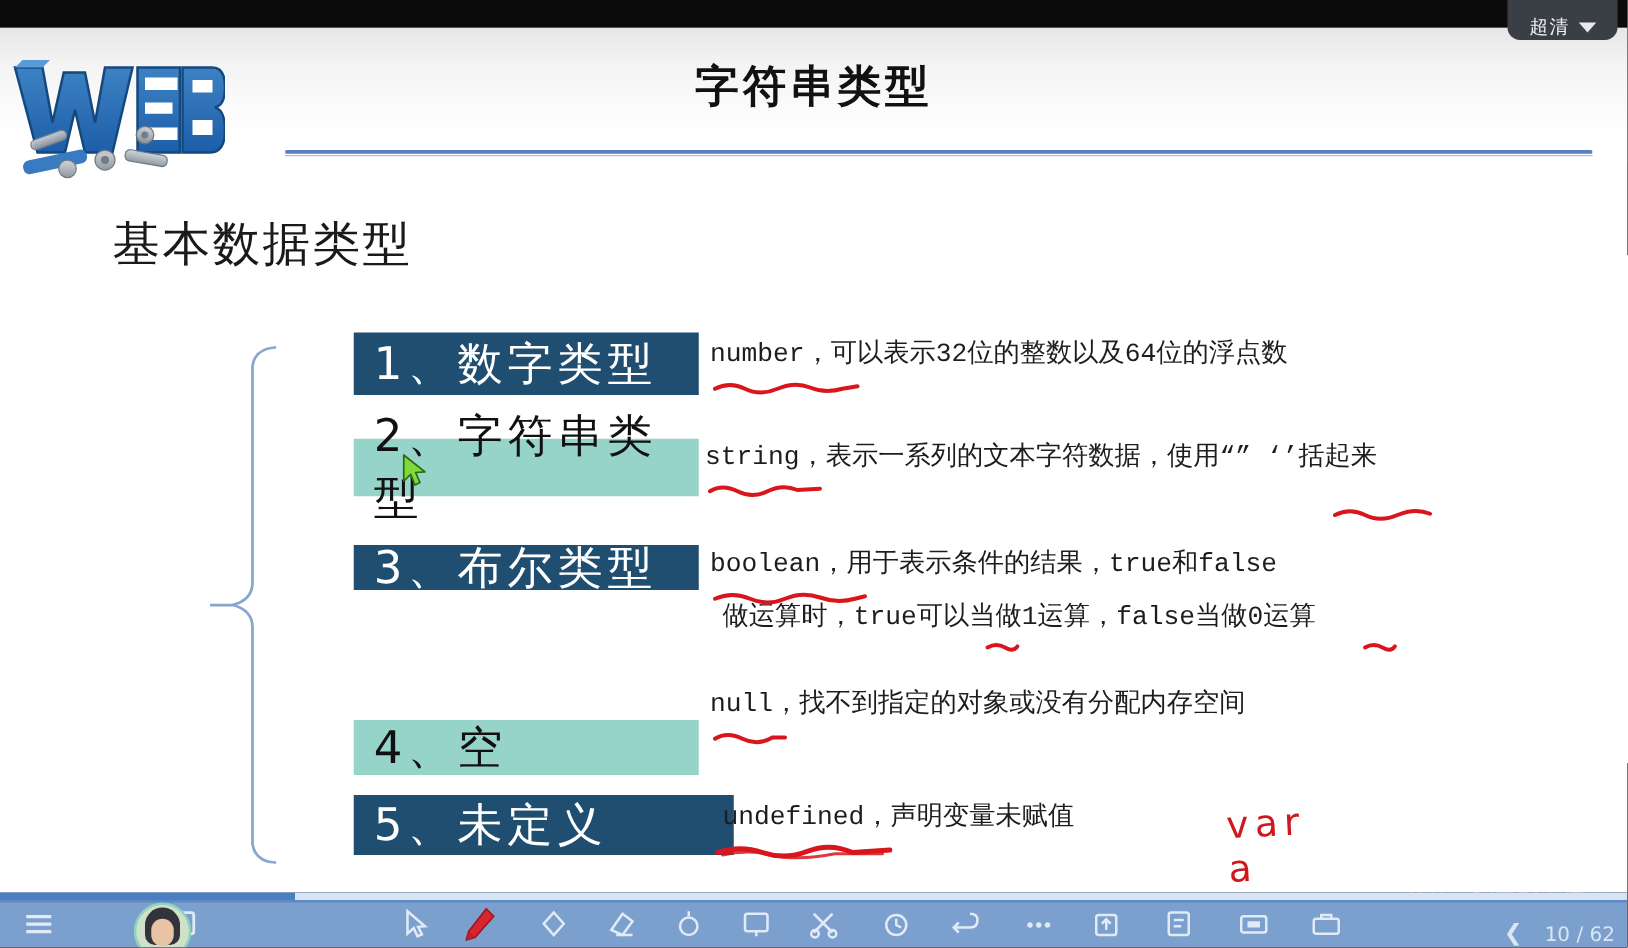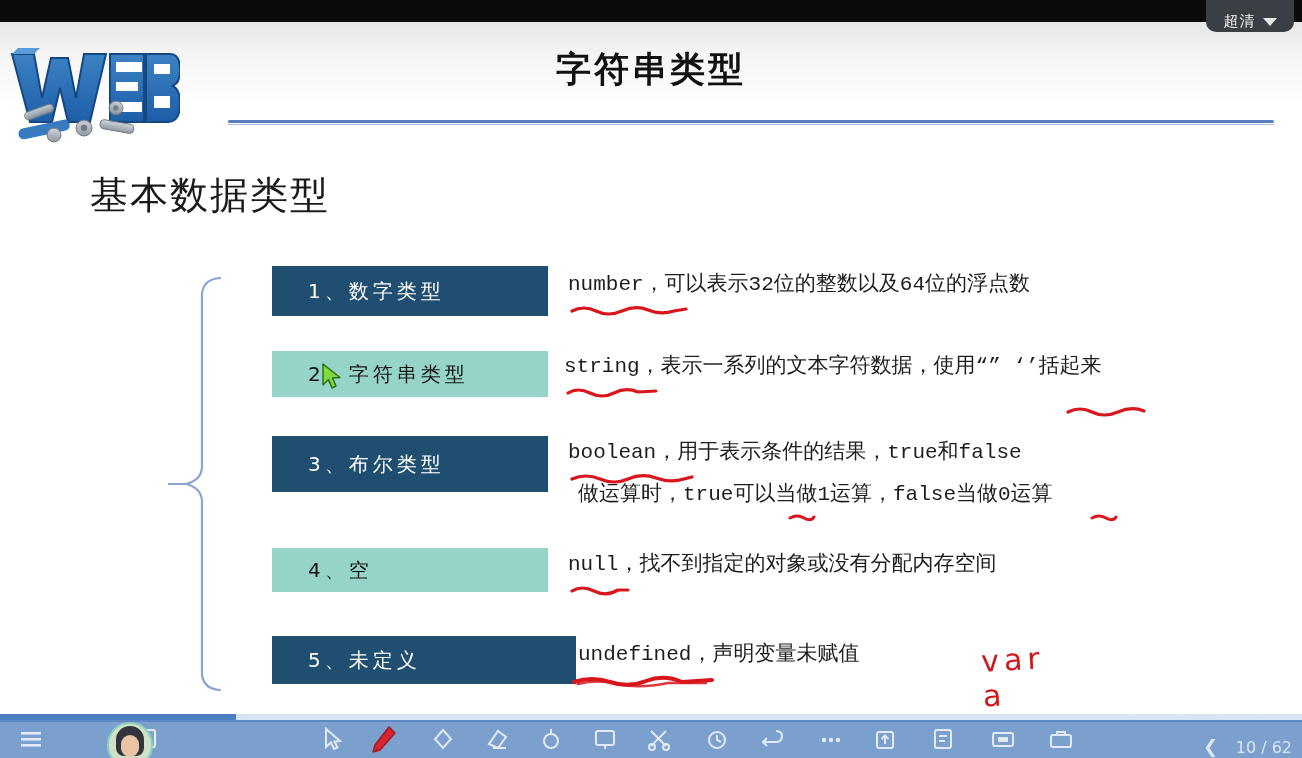--- a/index.html
+++ b/index.html
@@ -59,24 +59,24 @@
     font-family:"DejaVu Sans","Liberation Sans",sans-serif;
   }
 
   
   .brace{position:absolute;left:168px;top:252px;width:60px;height:420px;}
 
   
   .rows{position:absolute;left:0;top:0;width:1302px;height:692px;}
   .row{position:absolute;left:272px;}
   .tag{
-    position:absolute;left:0;top:0;
+    position:absolute;left:11px;top:0;
     display:flex;align-items:center;
-    box-sizing:border-box;padding-left:36px;
-    font-size:20px;letter-spacing:4px;
+    box-sizing:border-box;padding-left:16px;
+    font-size:36px;letter-spacing:4px;
     font-family:"DejaVu Sans","Liberation Sans",sans-serif;
   }
   .tag.dark{background:#1f4e70;color:#ffffff;}
   .tag.teal{background:#96d4ca;color:#111111;}
   .desc{
     position:absolute;
     font-size:21px;color:#1d1d1d;white-space:nowrap;line-height:1.42;
     font-family:Liberation Mono, monospace;
   }
 
@@ -207,42 +207,42 @@
             </svg>
         </div>
         <div class="squiggle" style="left:794px;top:54px;">
           <svg width="86" height="12" viewBox="0 0 86 12">
               <path d="M2 7 Q14 1 26 7 T52 7 T78 6" fill="none" stroke="#d8161c" stroke-width="3.2" stroke-linecap="round"></path>
             </svg>
         </div>
       </div>
 
       <div class="row" style="top:414px;">
-        <div class="tag dark" style="width:276px;height:56px;">3、布尔类型</div>
+        <div class="tag dark" style="width:276px;height:36px;">3、布尔类型</div>
         <div class="desc" style="left:296px;top:2px;">boolean，用于表示条件的结果，true和false</div>
         <div class="desc" style="left:306px;top:44px;text-align:center;">做运算时，true可以当做1运算，false当做0运算</div>
         <div class="squiggle" style="left:298px;top:36px;">
           <svg width="124" height="12" viewBox="0 0 124 12">
               <path d="M2 7 Q16 1 30 7 T58 7 T86 6 T114 7 L122 5" fill="none" stroke="#d8161c" stroke-width="3.2" stroke-linecap="round"></path>
             </svg>
         </div>
         <div class="squiggle" style="left:516px;top:76px;">
           <svg width="28" height="10" viewBox="0 0 28 10">
               <path d="M2 6 Q9 2 16 6 T26 5" fill="none" stroke="#d8161c" stroke-width="3" stroke-linecap="round"></path>
             </svg>
         </div>
         <div class="squiggle" style="left:818px;top:76px;">
           <svg width="28" height="10" viewBox="0 0 28 10">
               <path d="M2 6 Q9 2 16 6 T26 5" fill="none" stroke="#d8161c" stroke-width="3" stroke-linecap="round"></path>
             </svg>
         </div>
       </div>
 
       <div class="row" style="top:526px;">
-        <div class="tag teal" style="width:276px;height:44px;">4、空</div>
+        <div class="tag teal" style="width:276px;height:44px;margin-top:28px;">4、空</div>
         <div class="desc" style="left:296px;top:2px;">null，找不到指定的对象或没有分配内存空间</div>
         <div class="squiggle" style="left:298px;top:36px;">
           <svg width="60" height="12" viewBox="0 0 60 12">
               <path d="M2 7 Q12 1 24 7 T48 6 L58 6" fill="none" stroke="#d8161c" stroke-width="3.2" stroke-linecap="round"></path>
             </svg>
         </div>
       </div>
 
       <div class="row" style="top:614px;">
         <div class="tag dark" style="width:304px;height:48px;">5、未定义</div>

